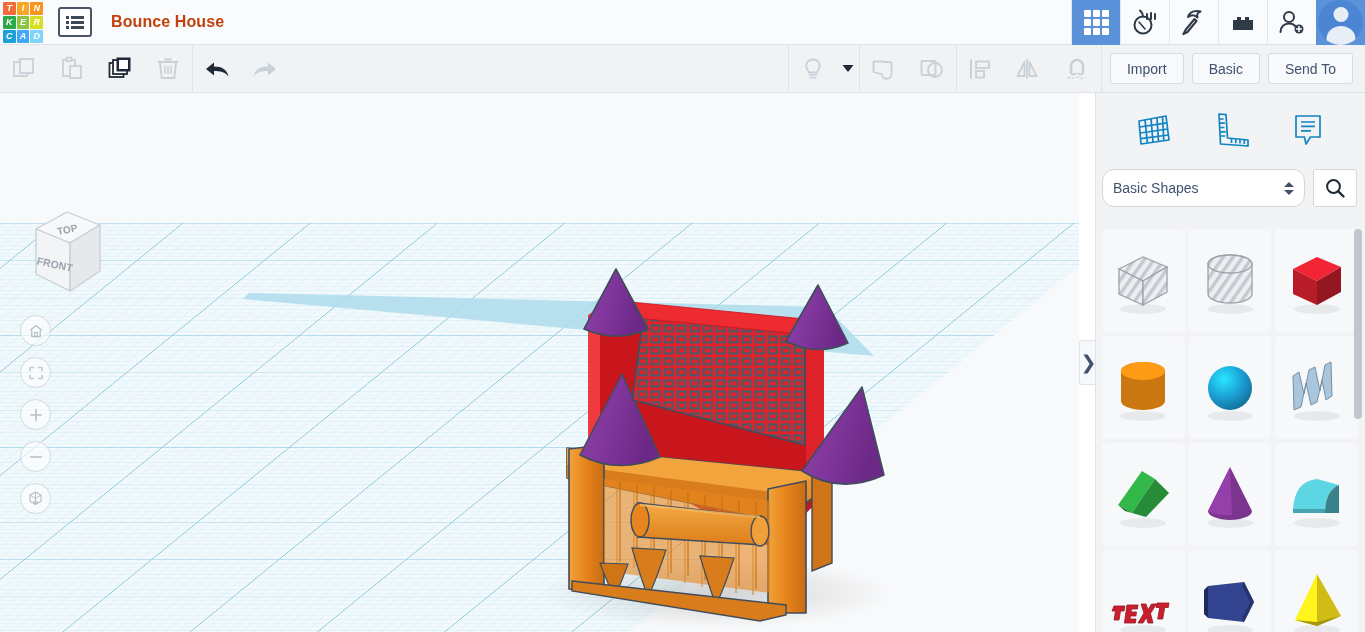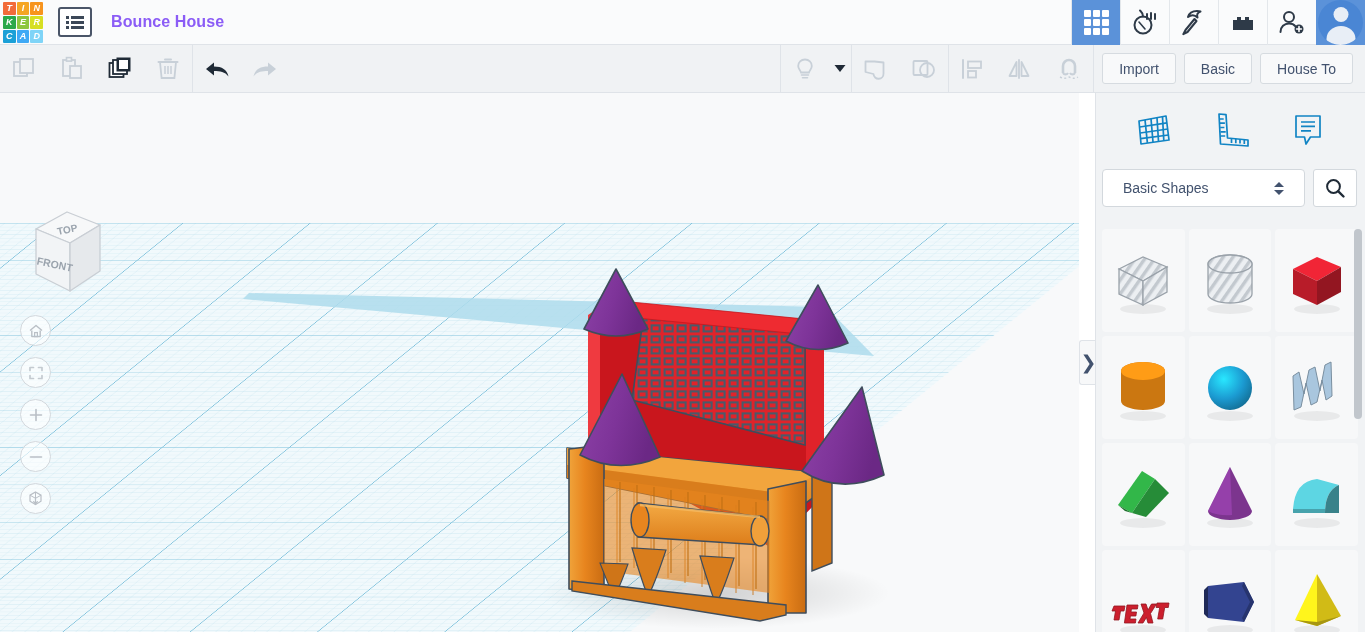--- a/index.html
+++ b/index.html
@@ -30,21 +30,21 @@
     width:34px; height:30px; margin-left:12px;
     border:2px solid #4a5568; border-radius:3px;
     display:flex; align-items:center; justify-content:center;
     background:#fff; cursor:pointer;
   }
   .hdr-menu-btn .bars { width:18px; }
   .hdr-menu-btn .bar { display:flex; align-items:center; gap:2px; margin:2px 0; }
   .hdr-menu-btn .dot { width:3px; height:3px; background:#3c4858; }
   .hdr-menu-btn .ln { flex:1; height:3px; background:#3c4858; }
   .proj-title {
-    margin-left:19px; font-size:16px; font-weight:bold; color:#8b5cf6;
+    margin-left:19px; font-size:16px; font-weight:bold; color:#c2410c;
     letter-spacing:.1px;
   }
   .hdr-right { margin-left:auto; display:flex; align-items:center; height:45px; }
   .hdr-icon {
     width:49px; height:45px; display:flex; align-items:center; justify-content:center;
     border-left:1px solid #e3e7eb; cursor:pointer; background:transparent;
   }
   .hdr-icon.active { background:#5b92d9; }
   .grid9 { display:grid; grid-template-columns:repeat(3,7px); grid-template-rows:repeat(3,7px); gap:2px; }
   .grid9 span { background:#fff; border-radius:1px; }
@@ -110,22 +110,22 @@
 
   
   .rpanel {
     position:absolute; left:1095px; top:93px; width:270px; height:539px;
     background:#f1f3f5; border-left:1px solid #dfe3e8;
   }
   .rp-icons { display:flex; align-items:center; justify-content:space-around; height:72px; padding:0 18px; }
   .rp-icon { width:48px; height:48px; display:flex; align-items:center; justify-content:center; cursor:pointer; }
   .rp-searchrow { display:flex; align-items:center; gap:8px; padding:0 8px 0 6px; height:46px; }
   .rp-select {
-    flex:1; height:38px; border:1px solid #d3d8dd; border-radius:4px; background:#fff;
-    display:flex; align-items:center; padding:0 20px; cursor:pointer;
+    flex:1; height:38px; border:1px solid #d3d8dd; border-radius:12px; background:#fff;
+    display:flex; align-items:center; padding:0 10px; cursor:pointer;
   }
   .rp-select span { font-size:14px; color:#42526e; }
   .rp-spin { margin-left:auto; display:flex; flex-direction:column; gap:3px; align-items:center; }
   .rp-spin i { width:0;height:0;border-left:5px solid transparent;border-right:5px solid transparent; }
   .rp-spin i.u { border-bottom:5px solid #42526e; }
   .rp-spin i.d { border-top:5px solid #42526e; }
   .rp-searchbtn {
     width:44px; height:38px; border:1px solid #d3d8dd; border-radius:3px; background:#fff;
     display:flex; align-items:center; justify-content:center; cursor:pointer;
   }
@@ -332,21 +332,21 @@
           <path d="M8 17 a3 3 0 0 0 5 0 M15 17 a3 3 0 0 0 5 0" fill="none" stroke="#c8d0d8" stroke-width="2.2"></path>
           <path d="M5 21 q5 2.5 9 0 q5 2.5 9 0" fill="none" stroke="#c8d0d8" stroke-width="1.4" stroke-dasharray="2 2.4"></path>
         </svg>
       </div>
     </div>
     <div class="tb-sep"></div>
 
     <div class="tb-right" id="tb-text-buttons">
         <div class="tb-txtbtn">Import</div>
         <div class="tb-txtbtn">Basic</div>
-        <div class="tb-txtbtn">House To</div>
+        <div class="tb-txtbtn">Send To</div>
       </div>
   </div>
 
   <div class="viewport">
 
     <svg class="plane-svg" width="1079" height="539" viewBox="0 0 1079 539">
       <defs>
         <pattern id="fineGrid" width="7.4" height="7.4" patternUnits="userSpaceOnUse">
           <path d="M7.4 0 L0 0 0 7.4" fill="none" stroke="#a9d8e8" stroke-width="0.55" opacity="0.75"></path>
         </pattern>

